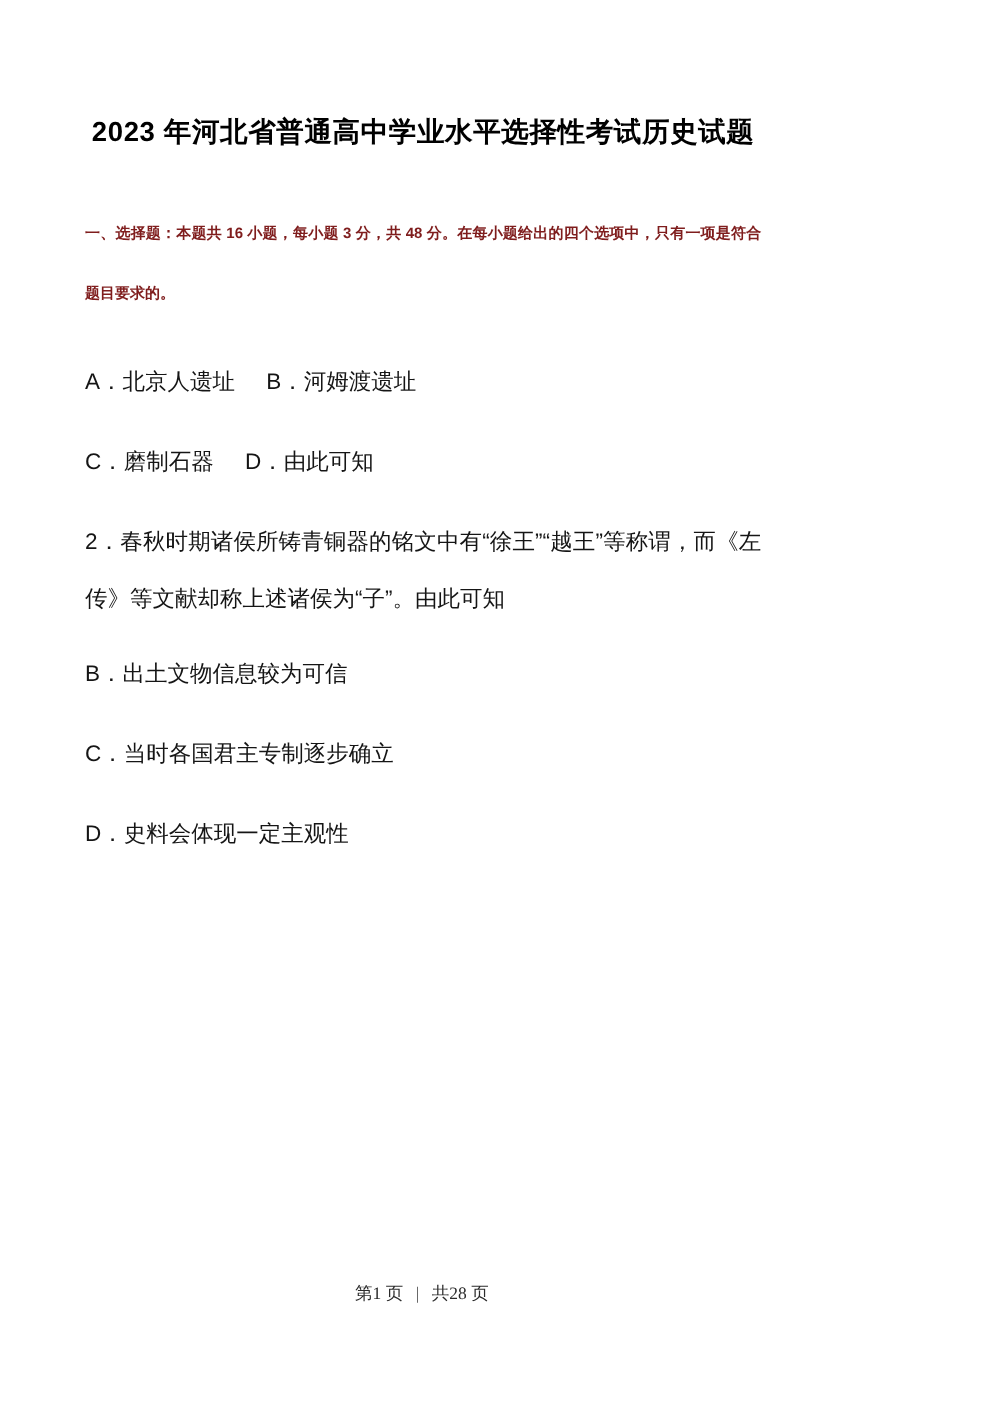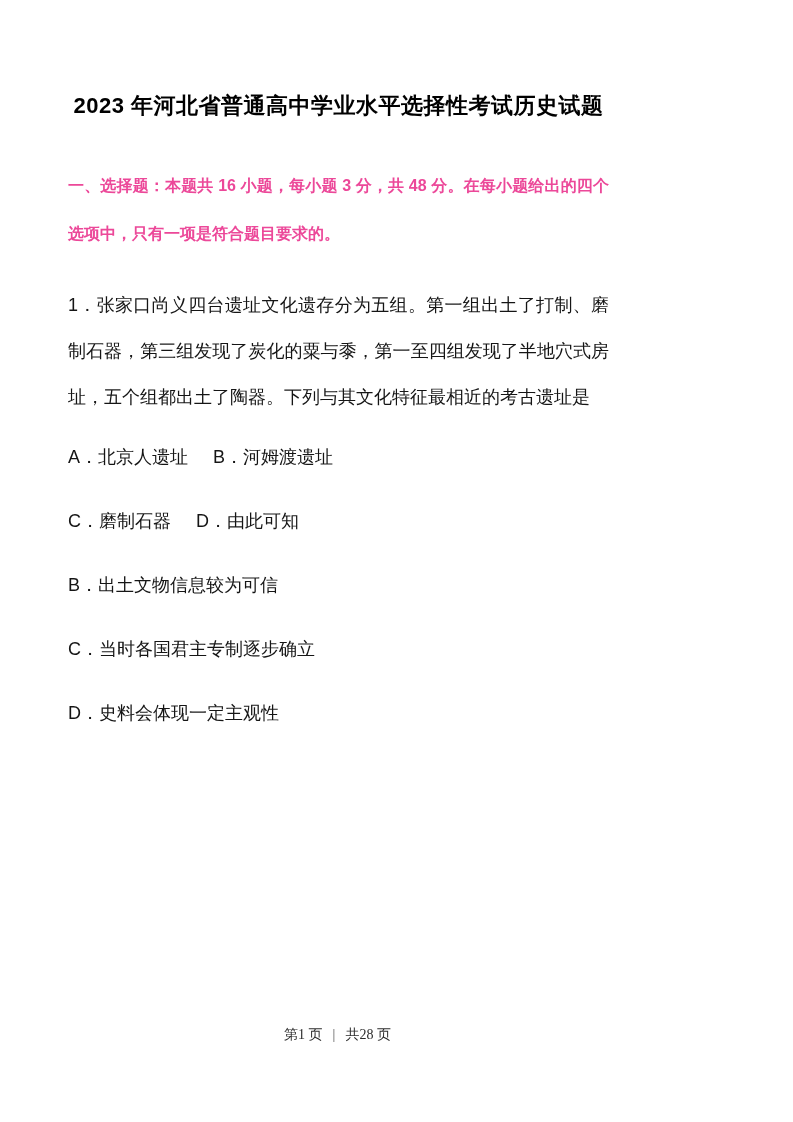--- a/index.html
+++ b/index.html
@@ -27,24 +27,24 @@
     margin: 0;
     font-size: 22px;
     line-height: 32px;
     font-weight: 700;
     text-align: center;
     color: #000000;
     letter-spacing: 0.5px;
   }
   .intro {
     margin: 40px 0 24px 0;
-    font-size: 16px;
+    font-size: 12px;
     line-height: 48px;
     font-weight: 700;
-    color: #ec4899;
+    color: #7f1d1d;
     text-align: justify;
   }
   .question {
     margin: 0;
   }
   .stem {
     margin: 0 0 14px 0;
     font-size: 18px;
     line-height: 46px;
     font-weight: 400;
@@ -79,34 +79,34 @@
 </head>
 <body>
 
 <div class="page">
 
   <h1 class="title">2023 年河北省普通高中学业水平选择性考试历史试题</h1>
 
   <p class="intro">一、选择题：本题共 16 小题，每小题 3 分，共 48 分。在每小题给出的四个选项中，只有一项是符合题目要求的。</p>
 
   <section class="question">
-    <p class="stem"><span>1．</span><span>张家口尚义四台遗址文化遗存分为五组。第一组出土了打制、磨制石器，第三组发现了炭化的粟与黍，第一至四组发现了半地穴式房址，五个组都出土了陶器。下列与其文化特征最相近的考古遗址是</span></p>
 
     <p class="option-row">
       <span class="option">A．北京人遗址</span>
       <span class="option option-second">B．河姆渡遗址</span>
     </p>
 
     <p class="option-row">
       <span class="option">C．磨制石器</span>
       <span class="option option-second">D．由此可知</span>
     </p>
   </section>
 
   <section class="question">
+    <p class="stem"><span>2．</span><span>春秋时期诸侯所铸青铜器的铭文中有“徐王”“越王”等称谓，而《左传》等文献却称上述诸侯为“子”。由此可知</span></p>
 
     <p class="option-row">
       <span class="option">B．出土文物信息较为可信</span>
     </p>
     <p class="option-row">
       <span class="option">C．当时各国君主专制逐步确立</span>
     </p>
     <p class="option-row">
       <span class="option">D．史料会体现一定主观性</span>
     </p>

